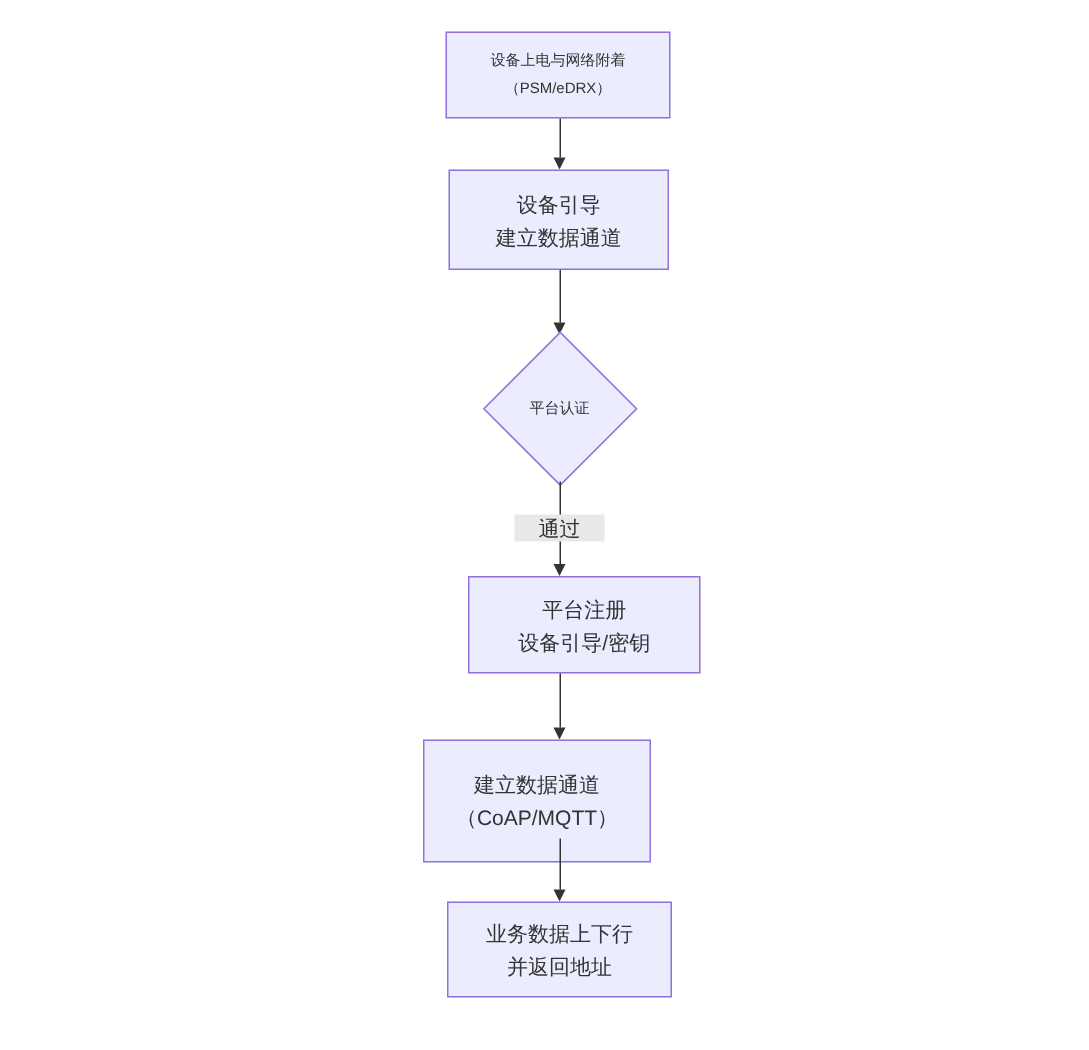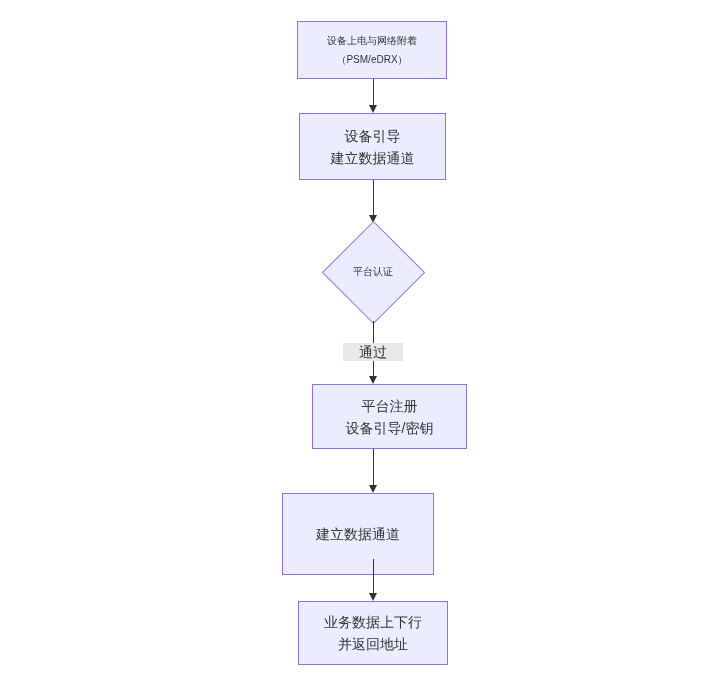--- a/index.html
+++ b/index.html
@@ -141,20 +141,21 @@
     <div class="nline">设备引导/密钥</div>
   </div>
 
   <div class="arrow" style="top:449px; height:44px;">
     <div class="shaft"></div>
     <div class="head"></div>
   </div>
 
   <div class="node node-md" style="left:282px; top:493px; width:152px; height:82px;">
     <div class="nline">建立数据通道</div>
+    <div class="nline">（CoAP/MQTT）</div>
   </div>
 
   <div class="arrow" style="top:559px; height:42px;">
     <div class="shaft"></div>
     <div class="head"></div>
   </div>
 
   <div class="node node-md" style="left:298px; top:601px; width:150px; height:64px;text-align:center;">
     <div class="nline">业务数据上下行</div>
     <div class="nline">并返回地址</div>

